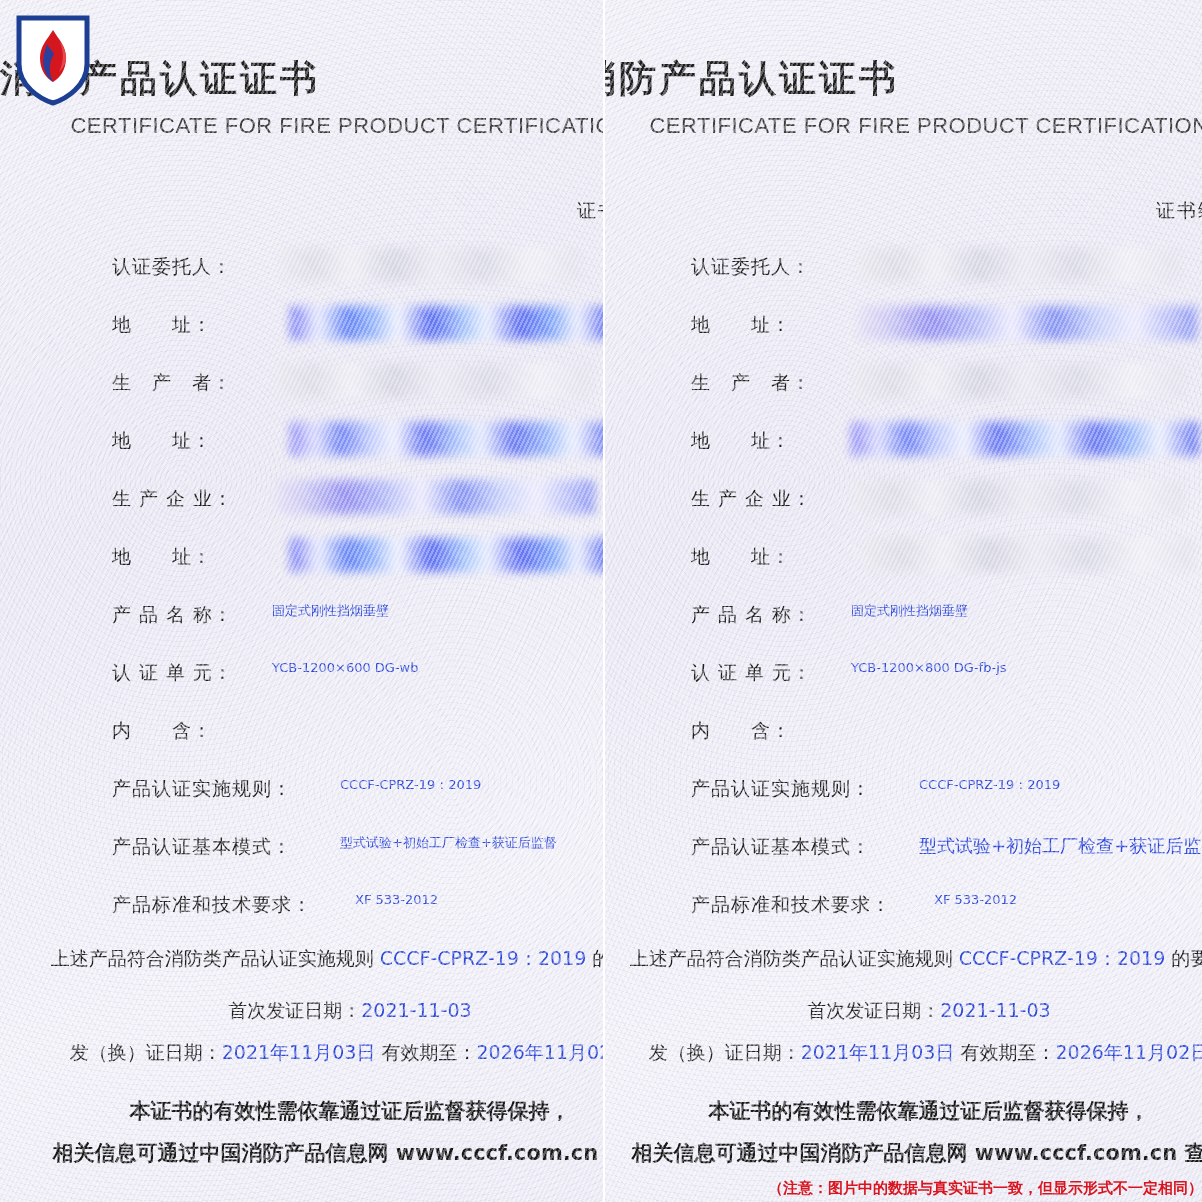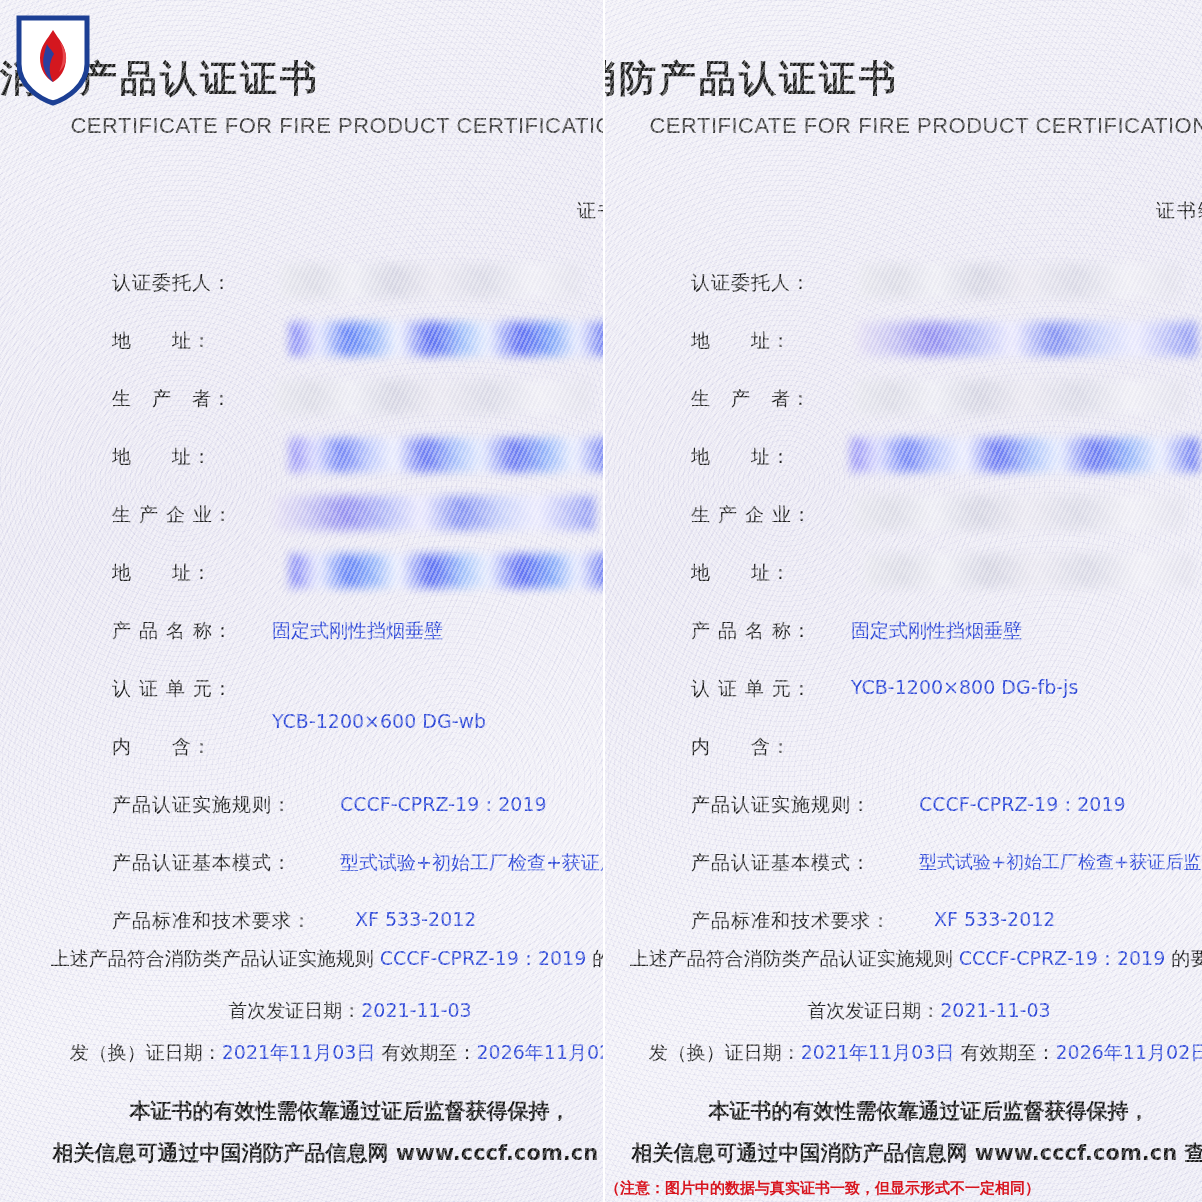--- a/index.html
+++ b/index.html
@@ -99,21 +99,21 @@
     right: 18px;
     font-size: 19px;
     color: #222;
     letter-spacing: 2px;
     font-family: "DejaVu Sans", sans-serif;
   }
 
   
   .rows {
     position: absolute;
-    top: 262px;
+    top: 246px;
     left: 0;
     width: 700px;
   }
   .row {
     position: relative;
     height: 58px;
     padding-left: 112px;
     font-size: 19px;
     color: #1c1c1c;
     font-family: "DejaVu Sans", sans-serif;
@@ -123,21 +123,21 @@
     left: 112px;
     top: 8px;
     white-space: nowrap;
     letter-spacing: 1px;
   }
   .row .val {
     position: absolute;
     top: 8px;
     color: #2b46d8;
     white-space: nowrap;
-    font-size: 19px;
+    font-size: 13px;
   }
   .row .val.sm { font-size: 18px; }
 
   
   .mosaic {
     position: absolute;
     top: 2px;
     height: 34px;
     filter: blur(5px);
     opacity: .95;
@@ -185,21 +185,21 @@
     white-space: nowrap;
   }
   .f1 { top: 1097px; }
   .f2 { top: 1139px; }
 
   .warning {
     position: absolute;
     bottom: 4px;
     left: 0;
     width: 598px;
-    text-align: left;
+    text-align: right;
     font-size: 15px;
     font-weight: bold;
     color: #d8151f;
     font-family: "DejaVu Sans", sans-serif;
     white-space: nowrap;
     z-index: 10;
   }
 </style>
 </head>
 <body>
@@ -244,21 +244,21 @@
         <div class="row">
           <span class="lbl">地　　址：</span>
           <span class="mosaic m-blue" style="left:290px; width:320px;"></span>
         </div>
         <div class="row">
           <span class="lbl">产 品 名 称：</span>
           <span class="val" style="left:272px;">固定式刚性挡烟垂壁</span>
         </div>
         <div class="row">
           <span class="lbl">认 证 单 元：</span>
-          <span class="val" style="left:272px;margin-top:34px;">YCB-1200×600 DG-wb</span>
+          <span class="val" style="left:272px;">YCB-1200×600 DG-wb</span>
         </div>
         <div class="row">
           <span class="lbl">内　　含：</span>
         </div>
         <div class="row">
           <span class="lbl">产品认证实施规则：</span>
           <span class="val" style="left:340px;">CCCF-CPRZ-19：2019</span>
         </div>
         <div class="row">
           <span class="lbl">产品认证基本模式：</span>

